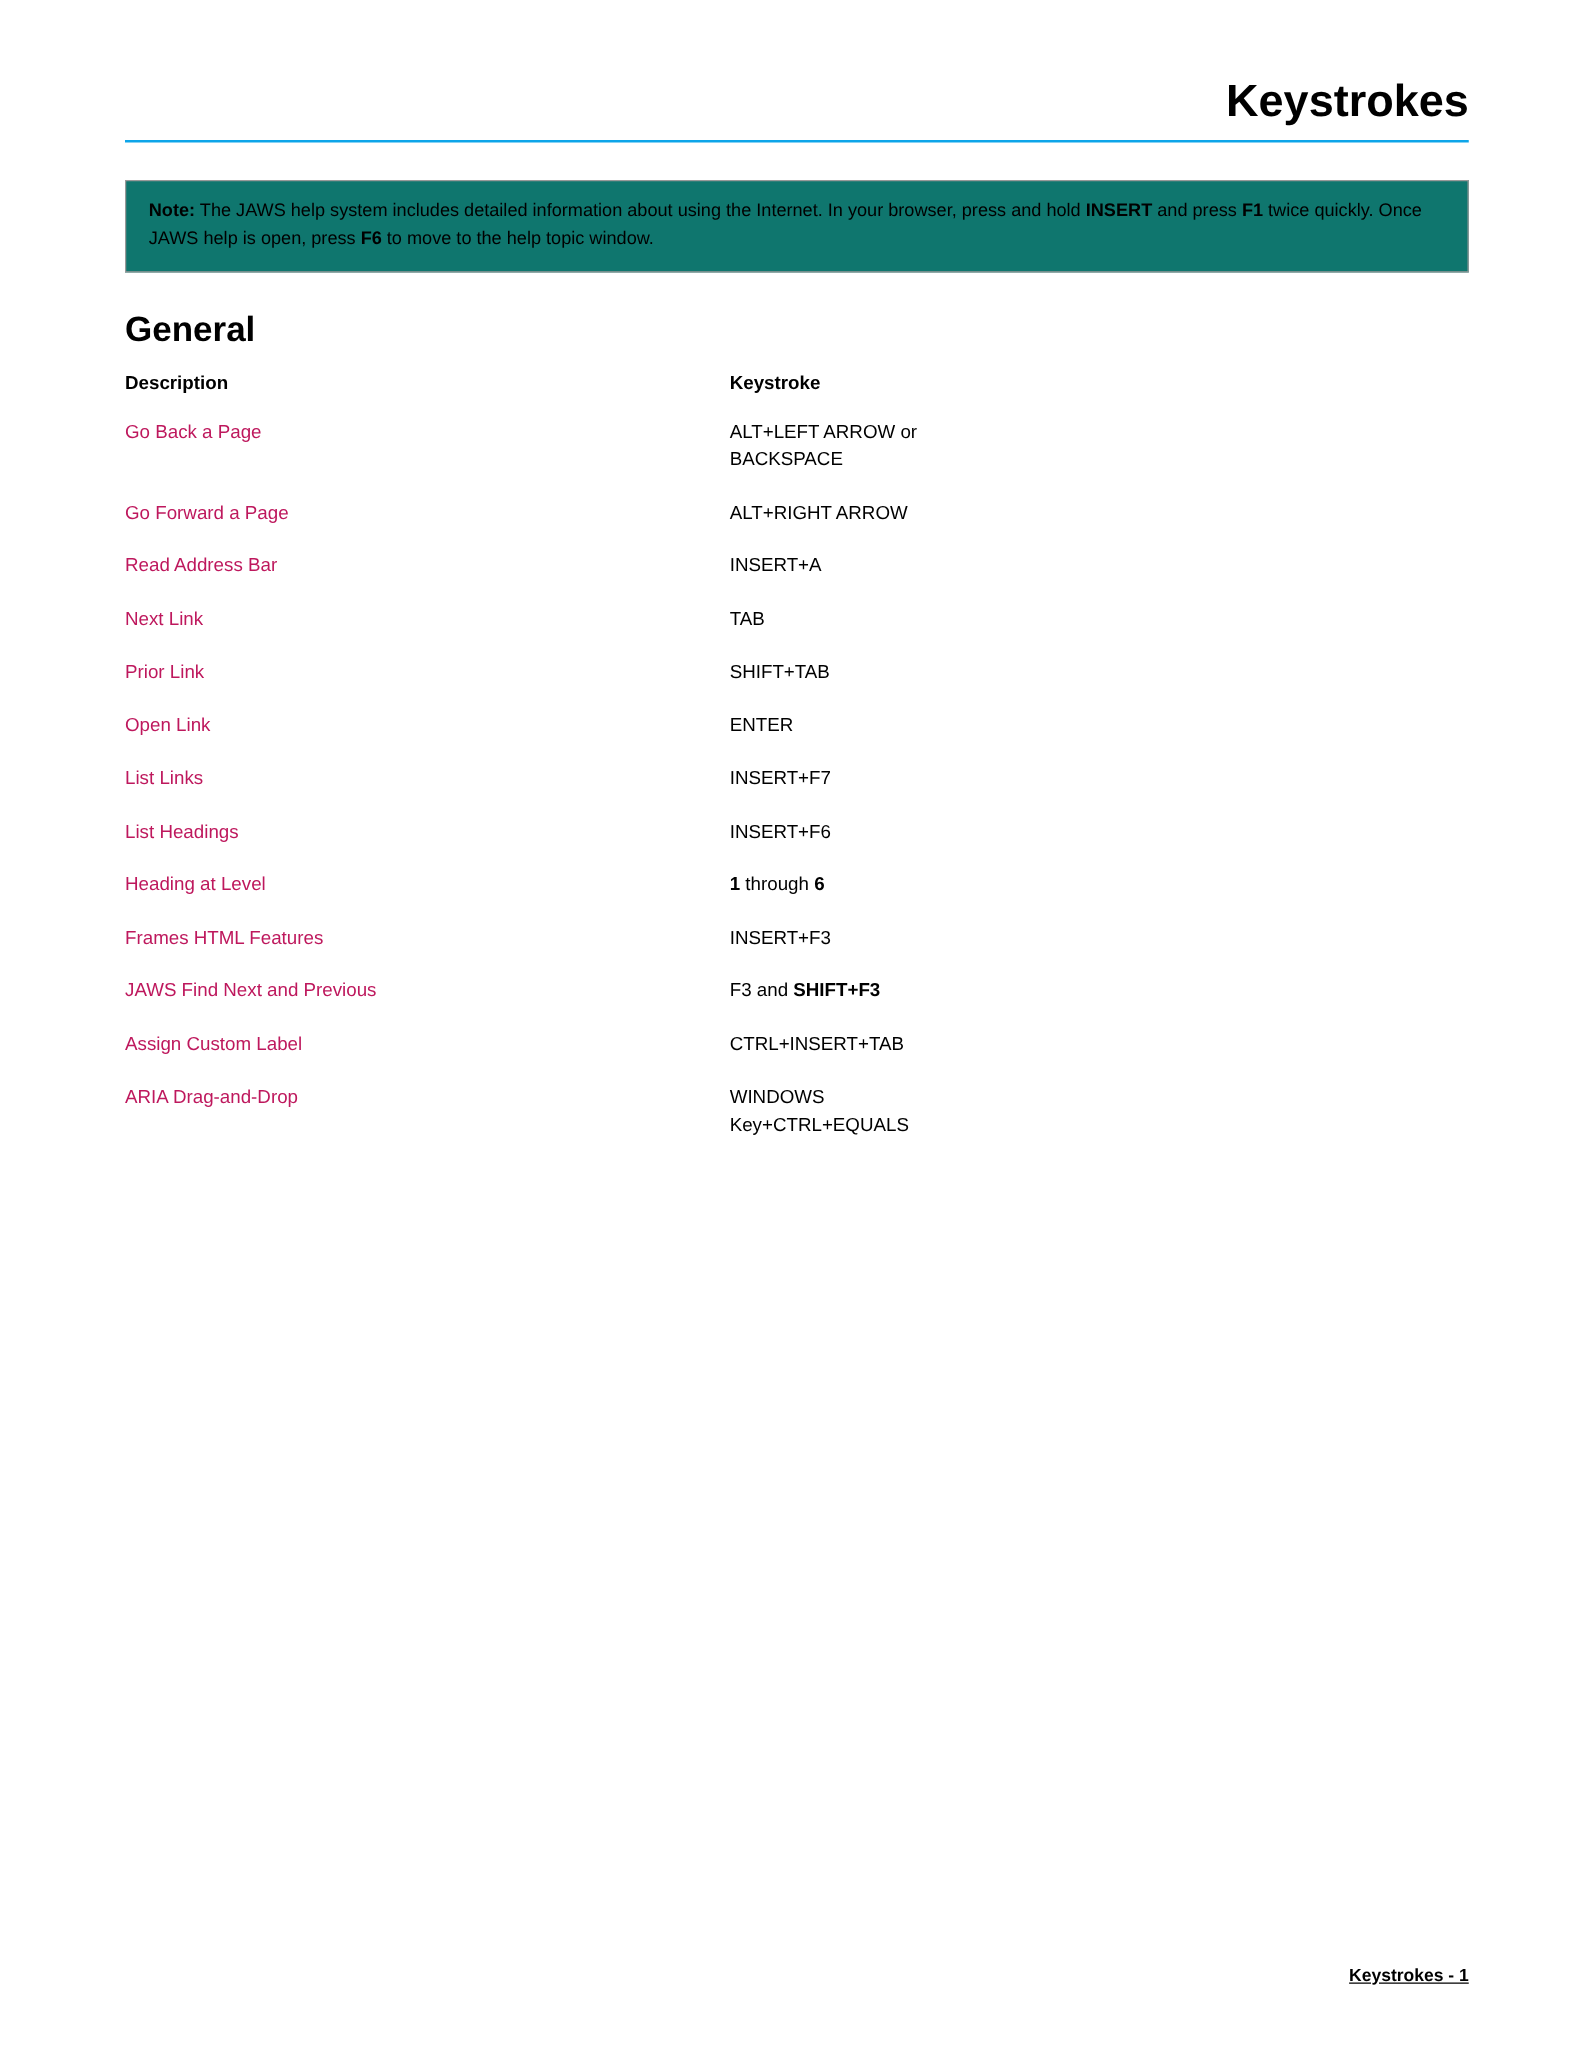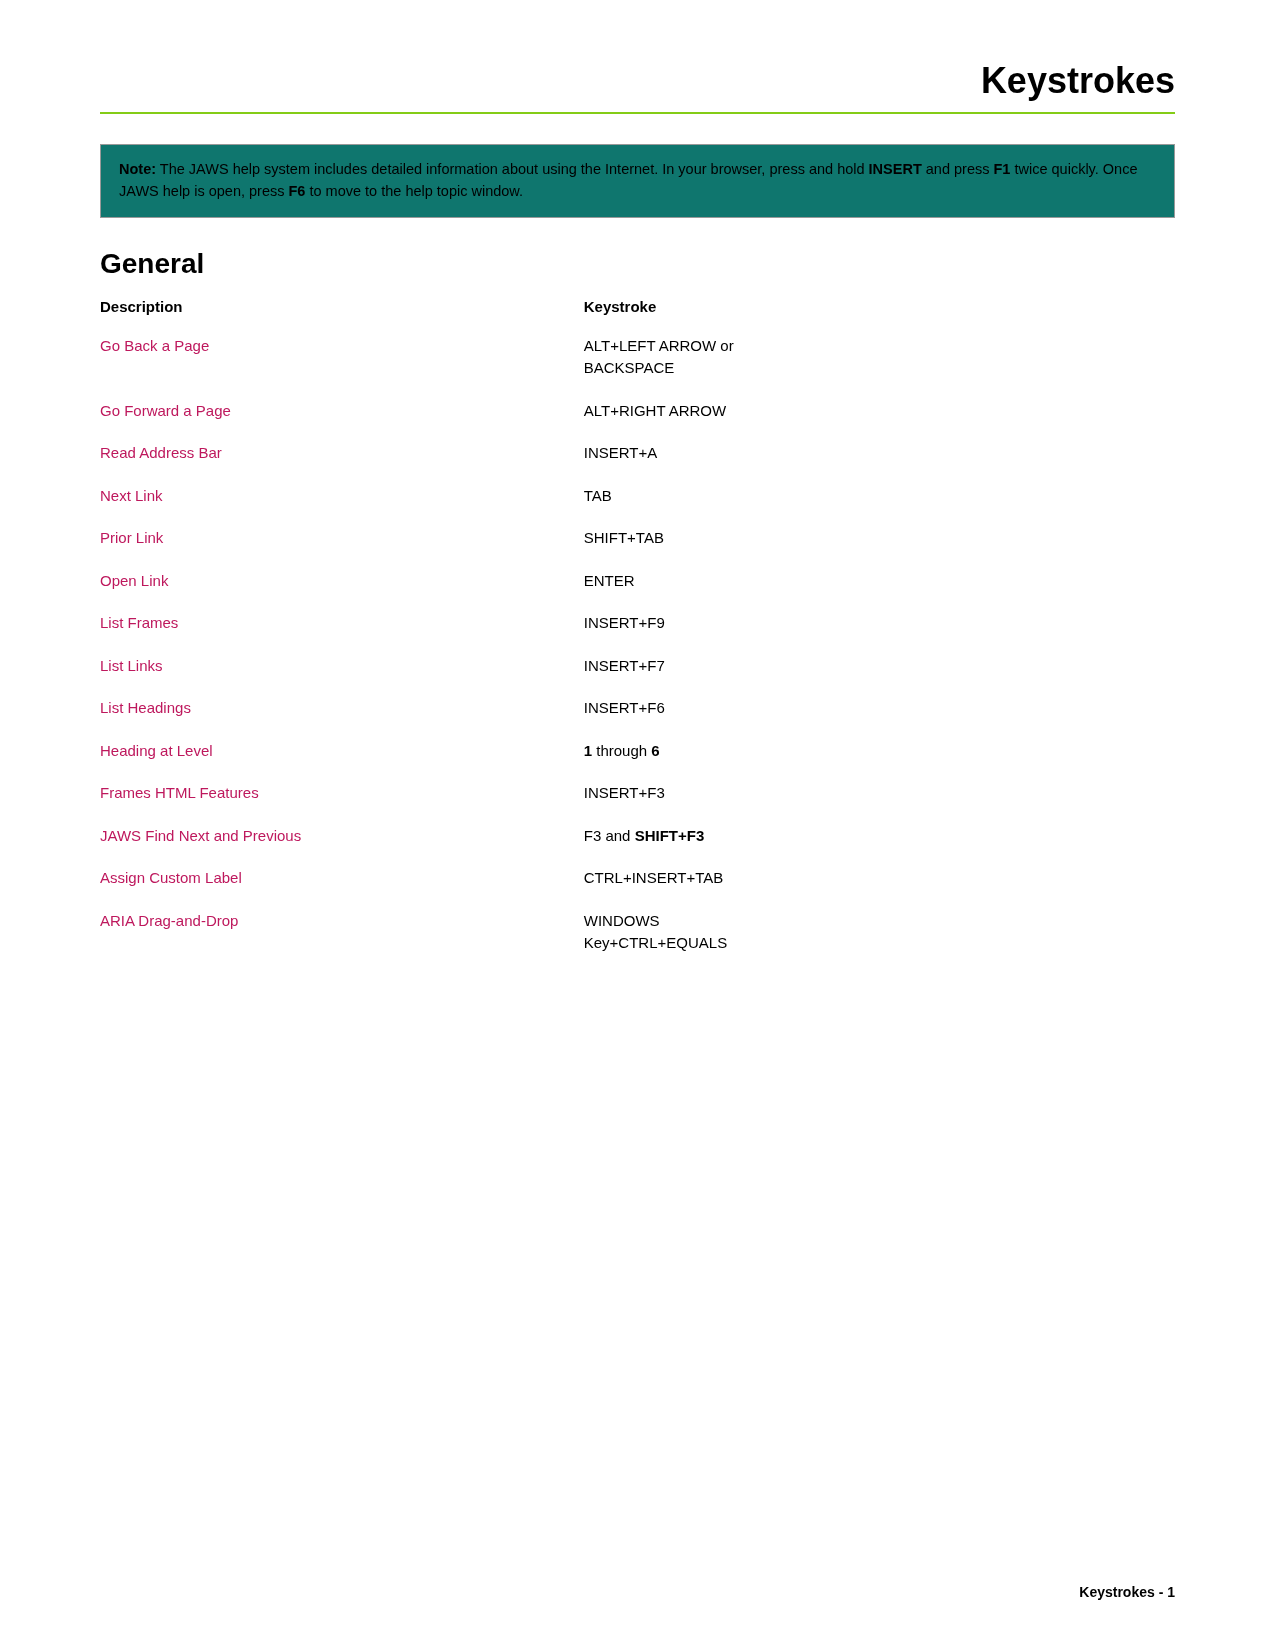--- a/index.html
+++ b/index.html
@@ -18,21 +18,21 @@
       position: relative;
     }
 
     .page-container {
       padding: 60px 100px 80px 100px;
       max-width: 1275px;
     }
 
     .page-title-section {
       text-align: right;
-      border-bottom: 2px solid #84cc16;
+      border-bottom: 2px solid #0ea5e9;
       padding-bottom: 10px;
       margin-bottom: 30px;
     }
 
     .page-title {
       font-size: 36px;
       font-weight: bold;
       color: #000000;
     }
 
@@ -101,24 +101,25 @@
     .keystroke-bold {
       font-weight: normal;
     }
 
     .keystroke-mixed {
       font-size: 15px;
     }
 
     .page-footer {
       position: absolute;
-      bottom: 50px;
+      bottom: 62px;
       right: 100px;
       font-weight: bold;
       font-size: 14px;
+      text-decoration: underline;
     }
   </style>
 </head>
 <body>
 
 <div class="page-container">
 
   <div class="page-title-section">
     <span class="page-title">Keystrokes</span>
   </div>
@@ -175,26 +176,20 @@
         </td>
       </tr>
 
       <tr>
         <td>Open Link</td>
         <td>
           <span class="keystroke-bold">ENTER</span>
         </td>
       </tr>
 
-      <tr>
-        <td>List Frames</td>
-        <td>
-          <span class="keystroke-bold">INSERT+F9</span>
-        </td>
-      </tr>
 
       <tr>
         <td>List Links</td>
         <td>
           <span class="keystroke-bold">INSERT+F7</span>
         </td>
       </tr>
 
       <tr>
         <td>List Headings</td>

